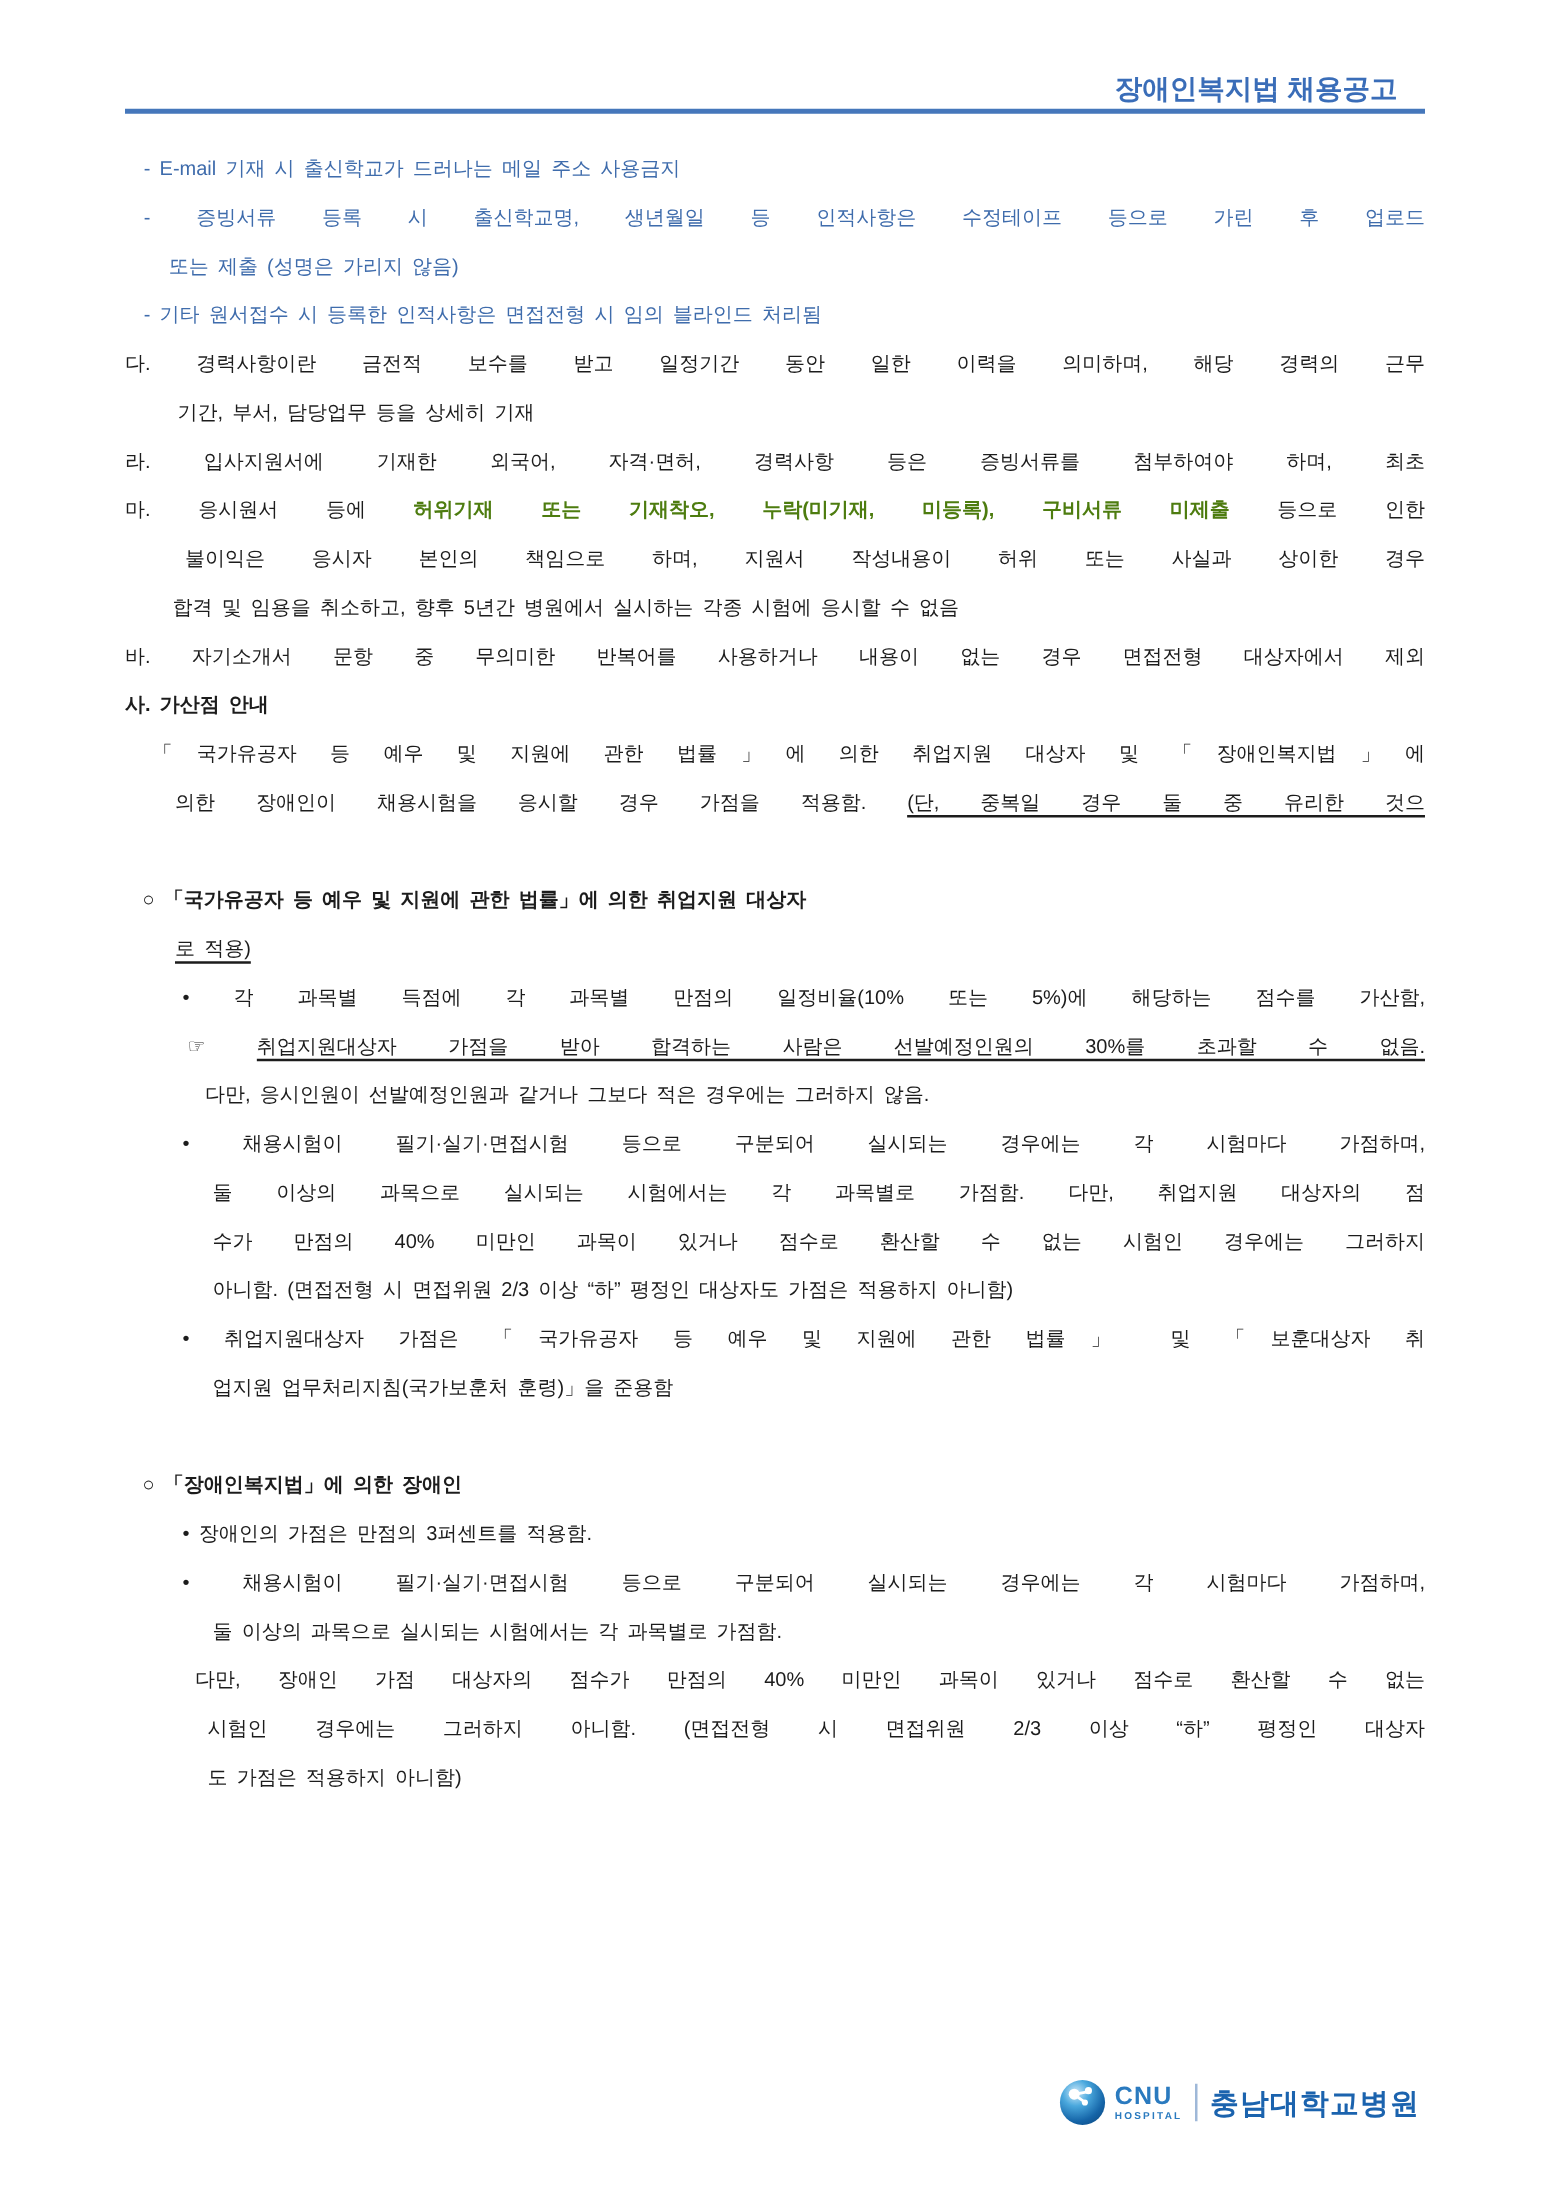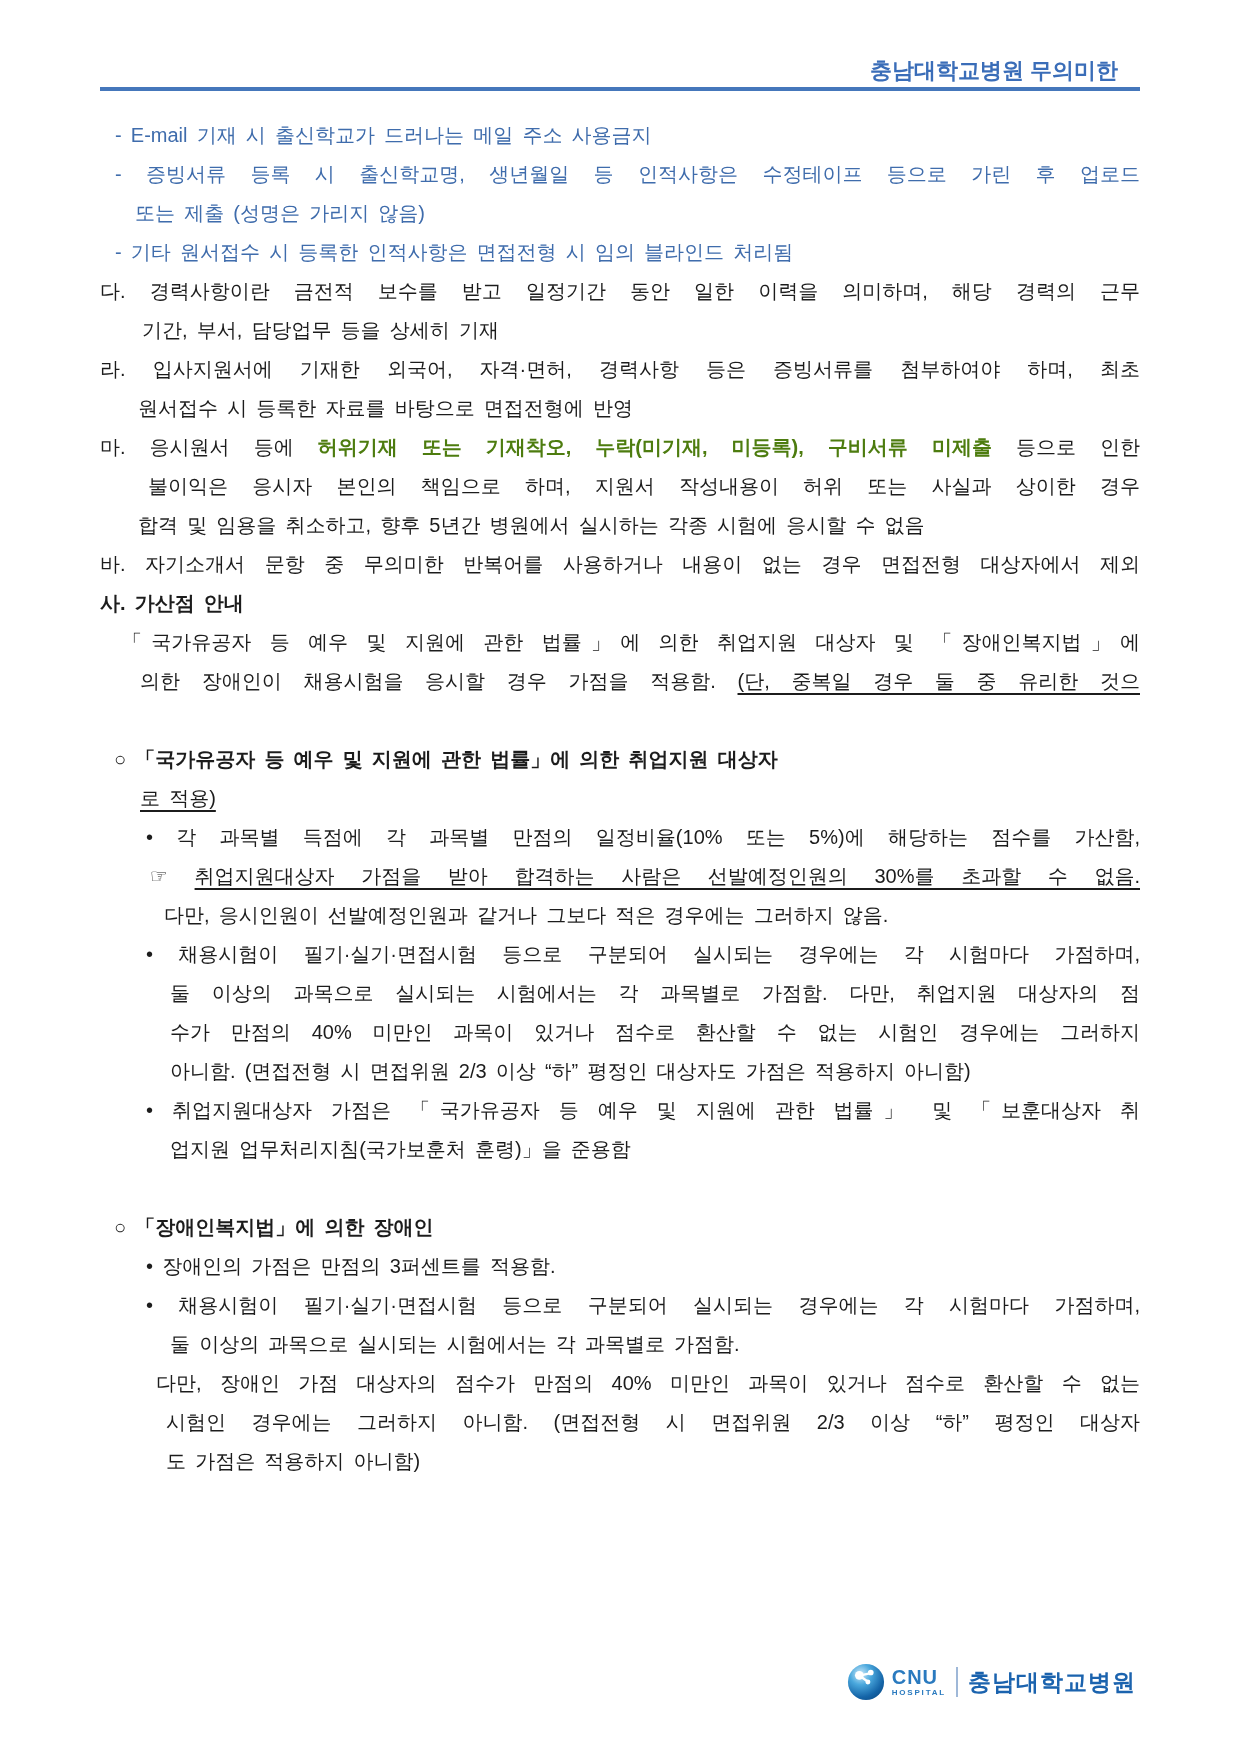--- a/index.html
+++ b/index.html
@@ -11,21 +11,21 @@
   .page-title {
     position:absolute; top:56px; right:122px;
     font-size:22px; font-weight:bold; color:#3a6db8;
   }
   .header-rule {
     position:absolute; top:87px; left:100px; width:1040px; height:3.5px;
     background:#4577bb;
   }
   .doc {
     position:absolute; top:116px; left:100px; width:1040px;
-    font-size:20px; line-height:39px; word-spacing:0.18em;
+    font-size:16px; line-height:39px; word-spacing:0.18em;
   }
   .line { min-height:39px; }
   .line.stretch { text-align:justify; text-align-last:justify; }
   .line.gap { margin-top:39px; }
   .bold { font-weight:bold; }
   .blue { color:#3f6cac; }
   .red  { color:#4d7c0f; }
   .u {
     text-decoration:underline; text-underline-offset:5px;
     text-decoration-thickness:1.5px;
@@ -36,32 +36,31 @@
   }
   .cnu-block { display:flex; flex-direction:column; align-items:flex-start; line-height:1; }
   .cnu-word { font-size:20px; font-weight:bold; color:#2a7abf; letter-spacing:1px; }
   .hospital-word { font-size:8px; font-weight:bold; color:#2a7abf; letter-spacing:1.8px; margin-top:2px; }
   .logo-divider { width:2px; height:30px; background:#9fb8d8; margin:0 3px; }
   .hospital-name { font-size:23px; font-weight:bold; color:#1b63ae; letter-spacing:1px; }
 </style>
 </head>
 <body>
 
-<div class="page-title">충남대학교병원 무의미한</div>
+<div class="page-title">장애인복지법 채용공고</div>
 <div class="header-rule"></div>
 
 <div class="doc">
     <div class="line blue" style="padding-left: 15px;"><span>- E-mail 기재 시 출신학교가 드러나는 메일 주소 사용금지</span></div>
     <div class="line stretch blue" style="padding-left: 15px;"><span>- 증빙서류 등록 시 출신학교명, 생년월일 등 인적사항은 수정테이프 등으로 가린 후 업로드</span></div>
     <div class="line blue" style="padding-left: 35px;"><span>또는 제출 (성명은 가리지 않음)</span></div>
     <div class="line blue" style="padding-left: 15px;"><span>- 기타 원서접수 시 등록한 인적사항은 면접전형 시 임의 블라인드 처리됨</span></div>
     <div class="line stretch" style="padding-left: 0px;"><span>다. 경력사항이란 금전적 보수를 받고 일정기간 동안 일한 이력을 의미하며, 해당 경력의 근무</span></div>
     <div class="line" style="padding-left: 42px;"><span>기간, 부서, 담당업무 등을 상세히 기재</span></div>
     <div class="line stretch" style="padding-left: 0px;"><span>라. 입사지원서에 기재한 외국어, 자격·면허, 경력사항 등은 증빙서류를 첨부하여야 하며, 최초</span></div>
-    <div class="line" style="padding-left: 38px;"><span>원서접수 시 등록한 자료를 바탕으로 면접전형에 반영</span></div>
     <div class="line stretch" style="padding-left: 0px;"><span>마. 응시원서 등에 </span><span class="red bold">허위기재 또는 기재착오, 누락(미기재, 미등록), 구비서류 미제출</span><span> 등으로 인한</span></div>
     <div class="line stretch" style="padding-left: 48px;"><span>불이익은 응시자 본인의 책임으로 하며, 지원서 작성내용이 허위 또는 사실과 상이한 경우</span></div>
     <div class="line" style="padding-left: 38px;"><span>합격 및 임용을 취소하고, 향후 5년간 병원에서 실시하는 각종 시험에 응시할 수 없음</span></div>
     <div class="line stretch" style="padding-left: 0px;"><span>바. 자기소개서 문항 중 무의미한 반복어를 사용하거나 내용이 없는 경우 면접전형 대상자에서 제외</span></div>
     <div class="line bold" style="padding-left: 0px;"><span>사. 가산점 안내</span></div>
     <div class="line stretch" style="padding-left: 22px;"><span>「국가유공자 등 예우 및 지원에 관한 법률」에 의한 취업지원 대상자 및 「장애인복지법」에</span></div>
     <div class="line stretch" style="padding-left: 40px;"><span>의한 장애인이 채용시험을 응시할 경우 가점을 적용함. </span><span class="u">(단, 중복일 경우 둘 중 유리한 것으</span></div>
     <div class="line bold gap" style="padding-left: 14px;"><span>○ 「국가유공자 등 예우 및 지원에 관한 법률」에 의한 취업지원 대상자</span></div>
     <div class="line" style="padding-left: 40px;"><span class="u">로 적용)</span></div>
     <div class="line stretch" style="padding-left: 46px;"><span>• 각 과목별 득점에 각 과목별 만점의 일정비율(10% 또는 5%)에 해당하는 점수를 가산함,</span></div>

